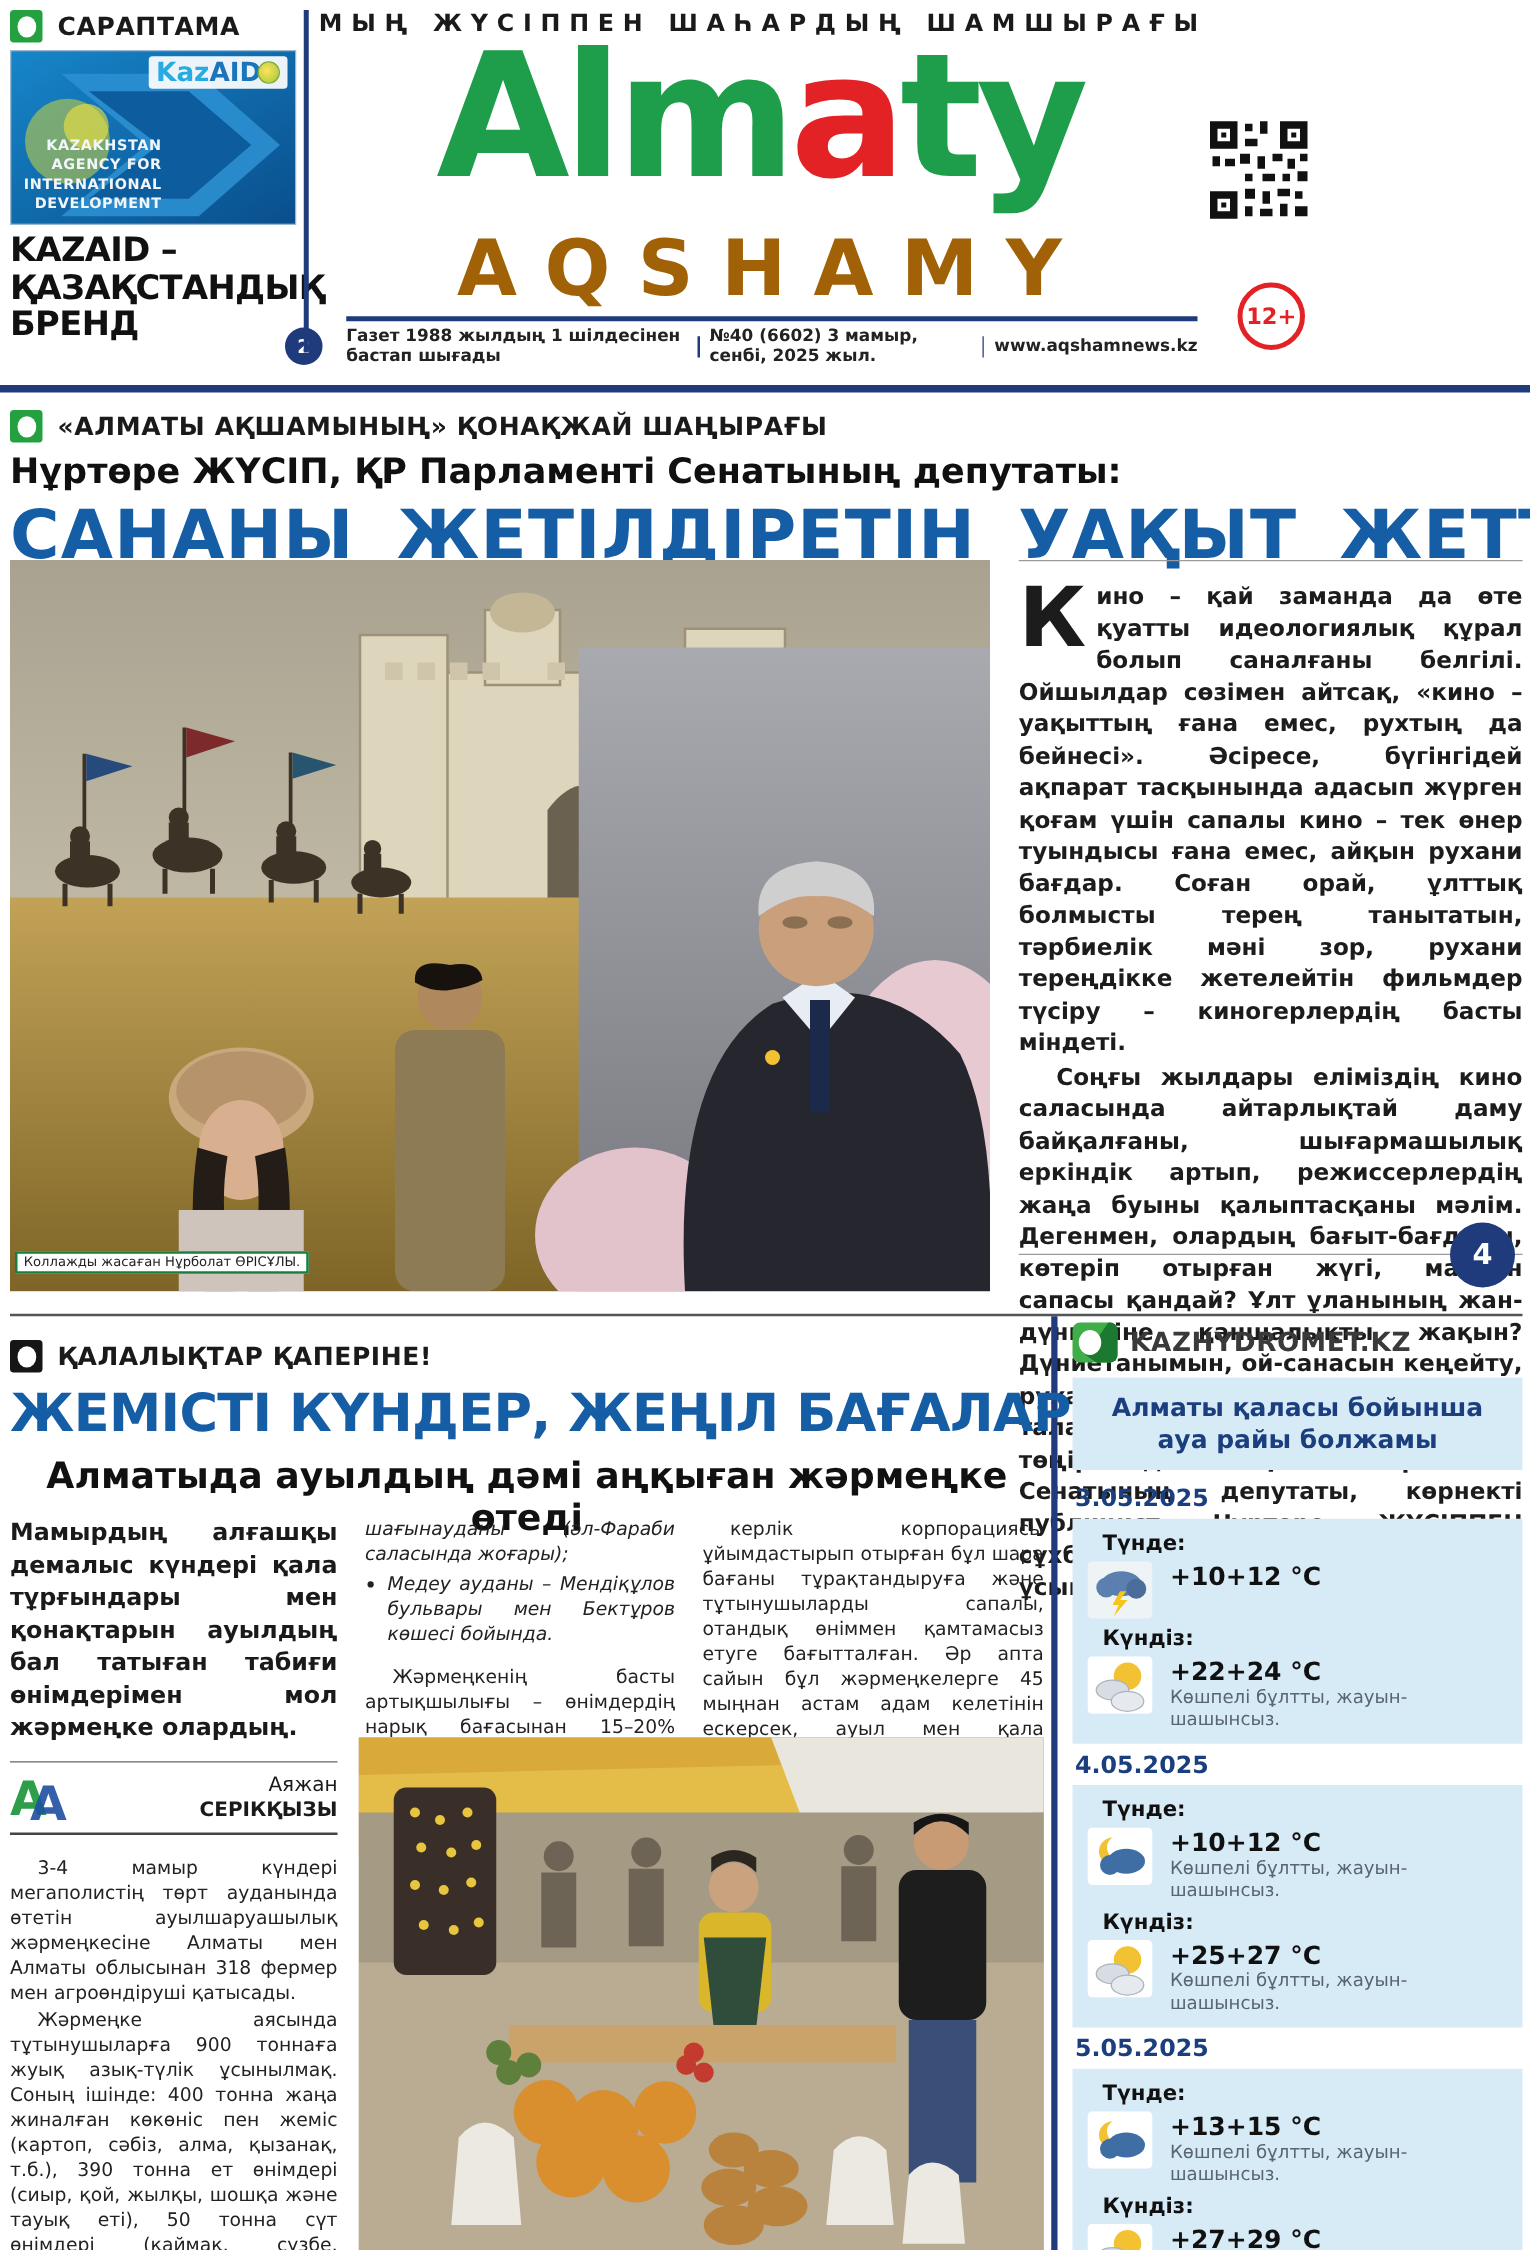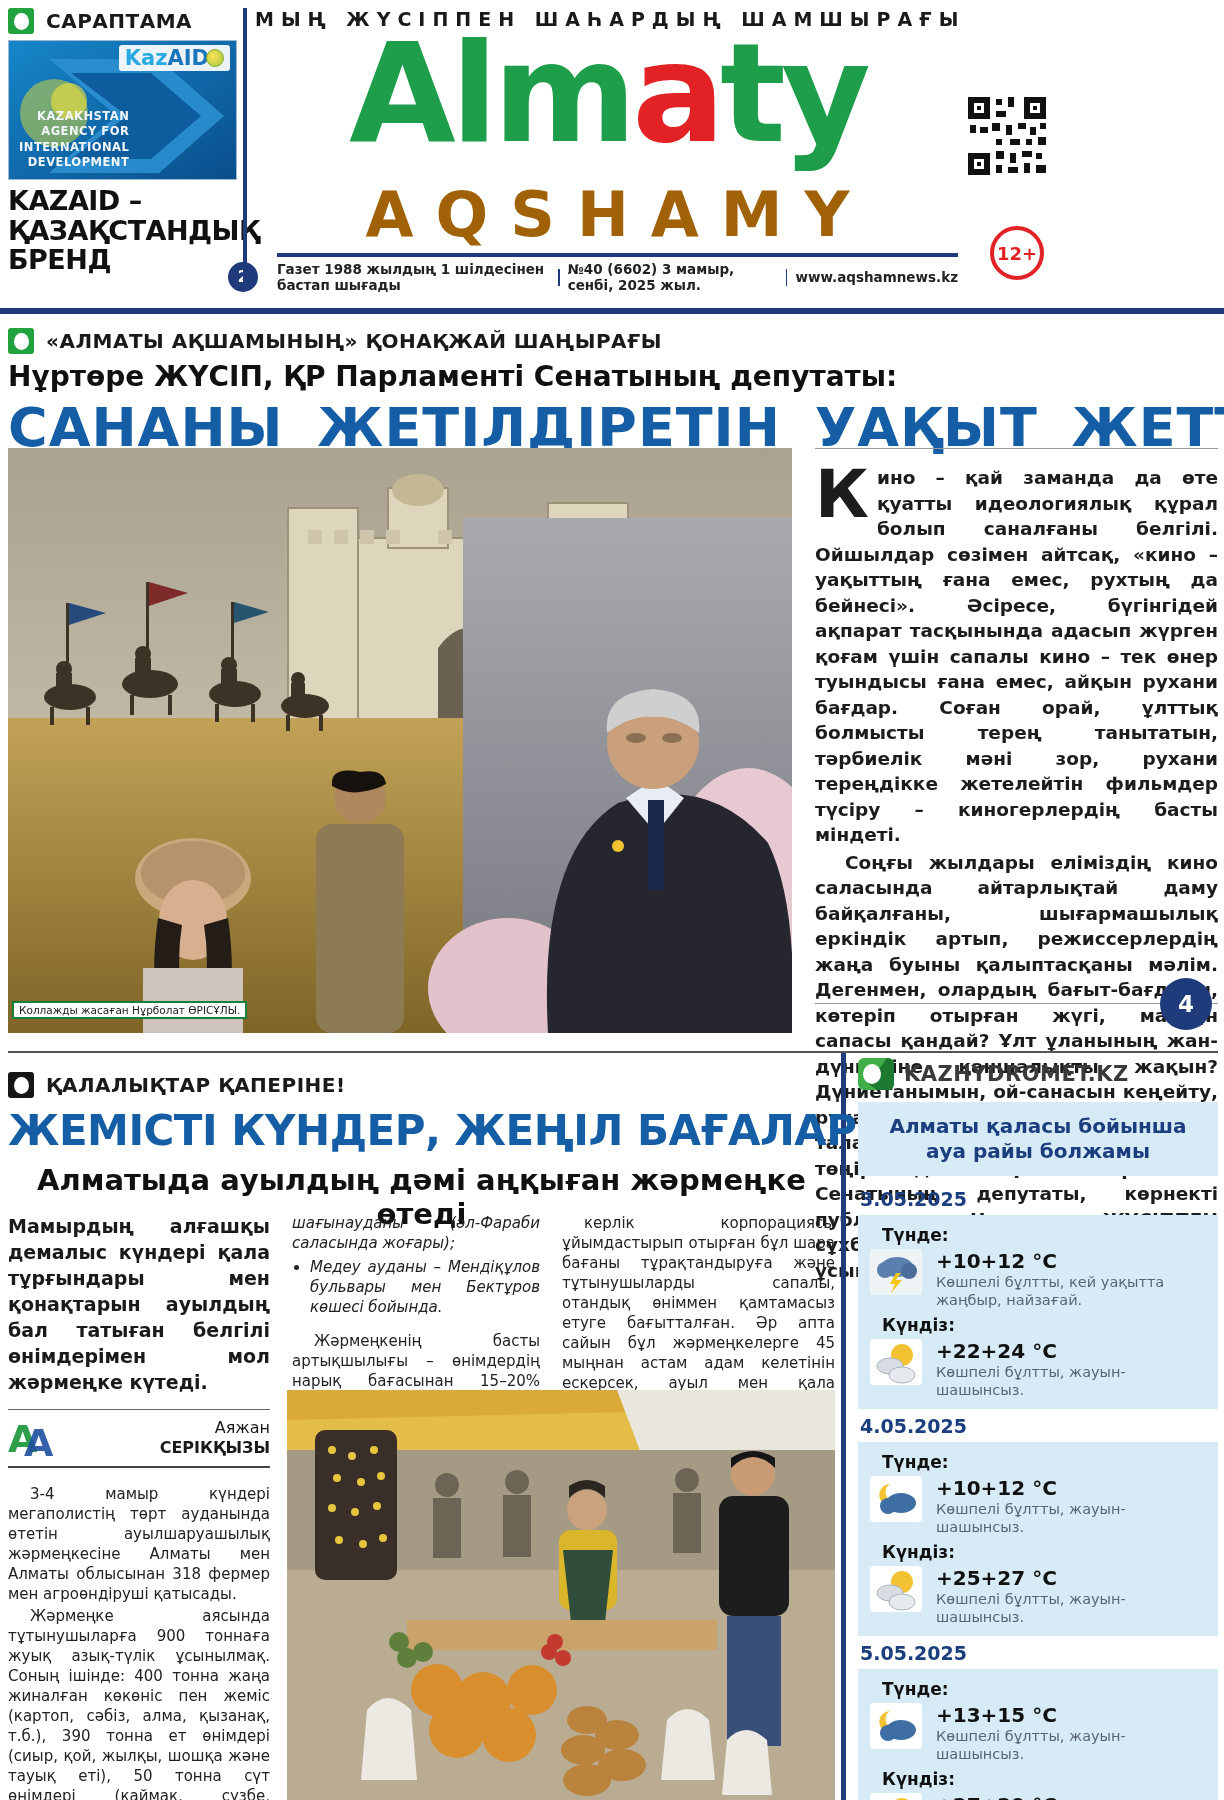--- a/index.html
+++ b/index.html
@@ -311,21 +311,21 @@
   <div class="abs kicker-row fair-kicker">
     <span class="kicker-sq kicker-black">
         <span class="dot"></span>
       </span>
     <span class="kicker-label">ҚАЛАЛЫҚТАР ҚАПЕРІНЕ!</span>
   </div>
   <div class="abs fair-head">ЖЕМІСТІ КҮНДЕР, ЖЕҢІЛ БАҒАЛАР!</div>
   <div class="abs fair-sub">Алматыда ауылдың дәмі аңқыған жәрмеңке өтеді</div>
 
   <div class="abs col1">
-    <p class="lead">Мамырдың алғашқы демалыс күндері қала тұрғындары мен қонақтарын ауылдың бал татыған белгілі өнімдерімен мол жәрмеңке күтеді.</p>
+    <p class="lead">Мамырдың алғашқы демалыс күндері қала тұрғындары мен қонақтарын ауылдың бал татыған табиғи өнімдерімен мол жәрмеңке олардың.</p>
     <div class="byline">
       <svg class="aa-logo" width="52" height="40" viewBox="0 0 52 40">
         <text x="0" y="34" font-family="DejaVu Sans,sans-serif" font-weight="bold" font-size="38" fill="#2f9e49">A</text>
         <text x="16" y="38" font-family="DejaVu Sans,sans-serif" font-weight="bold" font-size="38" fill="#1f4fa0" opacity=".9">A</text>
       </svg>
       <div class="byline-name">
         <span>Аяжан</span>
         <b>СЕРІКҚЫЗЫ</b>
       </div>
     </div>
@@ -444,21 +444,20 @@
       <div class="wx-row">
         <svg class="wx-ic" viewBox="0 0 52 46">
           <rect width="52" height="46" rx="4" fill="#eef3f6"></rect>
           <ellipse cx="27" cy="18" rx="16" ry="10" fill="#5b7fae"></ellipse>
             <circle cx="15" cy="21" r="8" fill="#5b7fae"></circle>
             <circle cx="39" cy="22" r="8" fill="#4a6d9c"></circle>
           <polygon points="26,24 20,35 25,35 21,44 32,31 26,31 31,24" fill="#f5c518"></polygon>
         </svg>
         <div>
           <div class="wx-temp">+10+12 °C</div>
-          <div class="wx-desc">Көшпелі бұлтты, кей уақытта жаңбыр, найзағай.</div>
         </div>
       </div>
       <div class="wx-part-label">Күндіз:</div>
       <div class="wx-row" style="margin-bottom:0;">
         <svg class="wx-ic" viewBox="0 0 52 46">
           <rect width="52" height="46" rx="4" fill="#fff"></rect>
           <circle cx="32" cy="16" r="11" fill="#f2c233"></circle>
           <ellipse cx="20" cy="27" rx="13" ry="8" fill="#d7dde3" stroke="#aab4bd"></ellipse>
             <ellipse cx="32" cy="36" rx="13" ry="8" fill="#e6eaee" stroke="#aab4bd"></ellipse>
         </svg>

